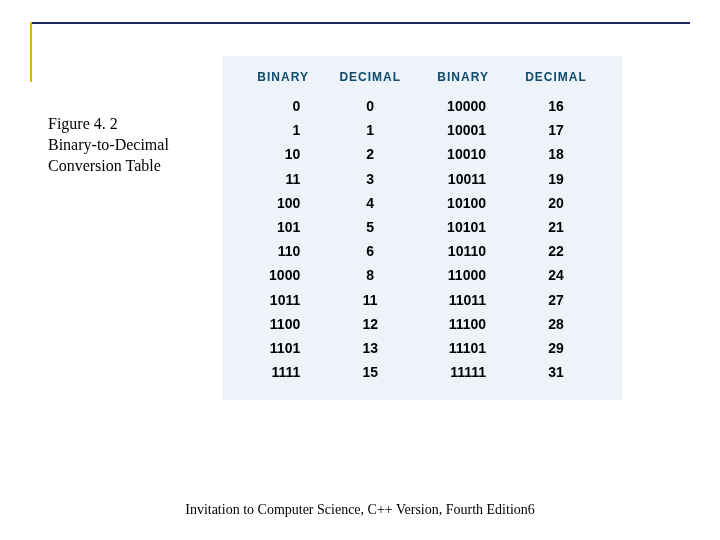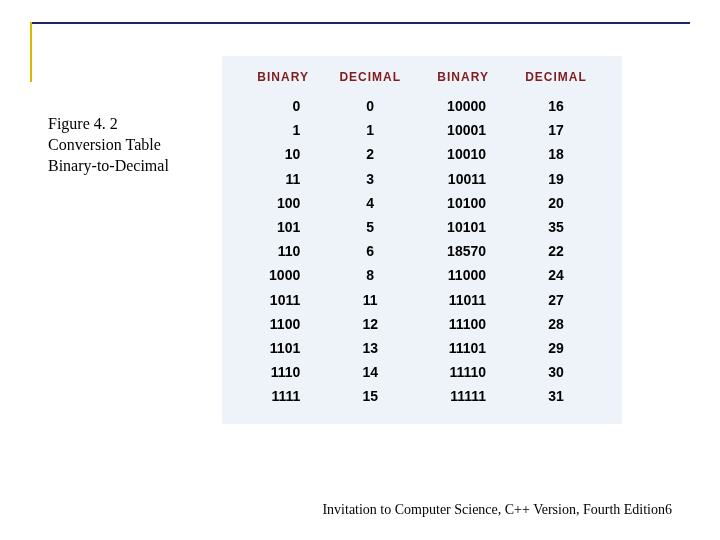--- a/index.html
+++ b/index.html
@@ -38,42 +38,42 @@
   }
   .tbl {
     width: 100%;
     border-collapse: collapse;
   }
   .tbl th {
     font-family: Arial, sans-serif;
     font-weight: bold;
     font-size: 12px;
     letter-spacing: 1px;
-    color: #7f1d1d;
+    color: #0c4a6e;
     text-align: center;
     padding-bottom: 10px;
   }
   .tbl td {
     font-family: Arial, sans-serif;
     font-weight: bold;
     font-size: 14px;
     color: #000;
     text-align: center;
     padding: 3px 0;
     line-height: 1.3;
   }
   .tbl td.bin { text-align: right; padding-right: 24px; }
   .tbl td.dec { text-align: center; }
   .footer {
     position: absolute;
     bottom: 22px;
     left: 48px;
     right: 48px;
     display: flex;
-    justify-content: flex-end;
+    justify-content: center;
     align-items: baseline;
   }
   .footer-text {
     font-family: "Times New Roman", serif;
     font-size: 14px;
     color: #000;
   }
   .page-num {
     font-family: "Times New Roman", serif;
     font-size: 14px;
@@ -81,22 +81,22 @@
   }
 </style>
 </head>
 <body>
 
 <div class="slide-frame" style="height:3px;"></div>
 <div style="position:absolute;top:22px;left:30px;width:2px;height:60px;background:#d9b800;"></div>
 
 <div class="caption">
   <div>Figure 4. 2</div>
+  <div>Binary-to-Decimal</div>
   <div>Conversion Table</div>
-  <div>Binary-to-Decimal</div>
 </div>
 
 <div class="table-wrap">
   <table class="tbl">
     <thead>
       <tr>
         <th>BINARY</th>
         <th>DECIMAL</th>
         <th>BINARY</th>
         <th>DECIMAL</th>
@@ -130,26 +130,26 @@
         <tr>
           <td class="bin">100</td>
           <td class="dec">4</td>
           <td class="bin">10100</td>
           <td class="dec">20</td>
         </tr>
         <tr>
           <td class="bin">101</td>
           <td class="dec">5</td>
           <td class="bin">10101</td>
-          <td class="dec">35</td>
+          <td class="dec">21</td>
         </tr>
         <tr>
           <td class="bin">110</td>
           <td class="dec">6</td>
-          <td class="bin">18570</td>
+          <td class="bin">10110</td>
           <td class="dec">22</td>
         </tr>
         <tr>
           <td class="bin">1000</td>
           <td class="dec">8</td>
           <td class="bin">11000</td>
           <td class="dec">24</td>
         </tr>
         <tr>
           <td class="bin">1011</td>
@@ -163,26 +163,20 @@
           <td class="bin">11100</td>
           <td class="dec">28</td>
         </tr>
         <tr>
           <td class="bin">1101</td>
           <td class="dec">13</td>
           <td class="bin">11101</td>
           <td class="dec">29</td>
         </tr>
         <tr>
-          <td class="bin">1110</td>
-          <td class="dec">14</td>
-          <td class="bin">11110</td>
-          <td class="dec">30</td>
-        </tr>
-        <tr>
           <td class="bin">1111</td>
           <td class="dec">15</td>
           <td class="bin">11111</td>
           <td class="dec">31</td>
         </tr>
       </tbody>
   </table>
 </div>
 
 <div class="footer">

